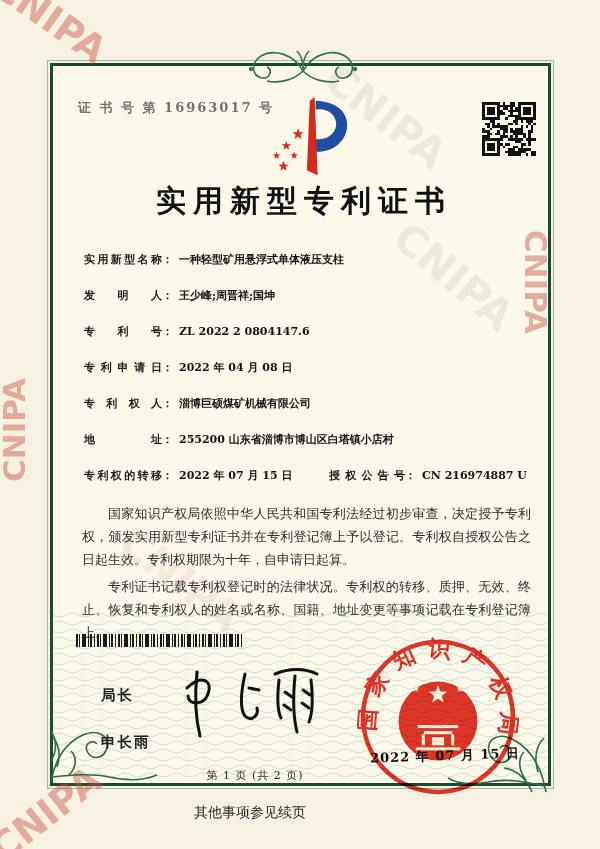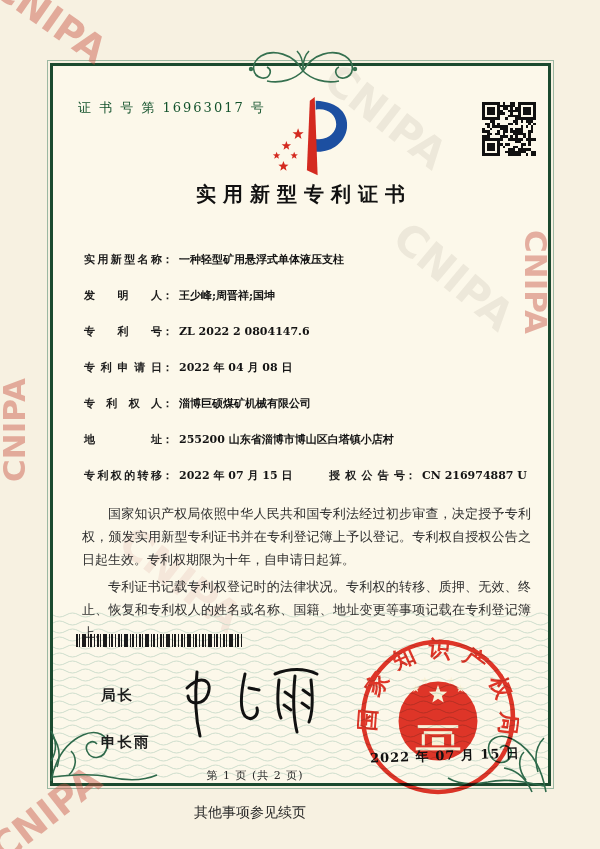--- a/index.html
+++ b/index.html
@@ -20,26 +20,26 @@
       font-weight:700;pointer-events:none;white-space:nowrap;}
   .wm-red{color:rgba(199,84,68,.45);}
   .wm-gray{color:rgba(110,95,80,.10);}
   .wm1{left:-14px;top:-4px;font-size:38px;transform:rotate(35deg);z-index:3;}
   .wm2{left:315px;top:92px;font-size:42px;transform:rotate(38deg);z-index:2;}
   .wm3{left:383px;top:252px;font-size:42px;transform:rotate(40deg);z-index:2;}
   .wm4{left:110px;top:555px;font-size:42px;transform:rotate(38deg);z-index:2;color:rgba(205,130,120,.14);}
   .wm5{left:554px;top:230px;font-size:31px;transform:rotate(90deg);transform-origin:left top;z-index:3;}
   .wm6{left:-4px;top:482px;font-size:31px;transform:rotate(-90deg);transform-origin:left top;z-index:3;}
   .wm7{left:-18px;top:792px;font-size:38px;transform:rotate(-38deg);z-index:3;}
-  .cert-no{position:absolute;left:78px;top:99px;font-size:13px;font-weight:400;
-           letter-spacing:2px;z-index:5;color:#14532d;}
+  .cert-no{position:absolute;left:78px;top:99px;font-size:13px;font-weight:700;
+           letter-spacing:2px;z-index:5;color:#737373;}
   .logo{position:absolute;left:253px;top:95px;z-index:5;}
   .qr{position:absolute;left:482px;top:102px;z-index:5;}
   .title{position:absolute;left:50px;top:181px;width:501px;text-align:center;
-         font-size:20px;font-weight:700;letter-spacing:7px;text-indent:7px;
+         font-size:30px;font-weight:700;letter-spacing:7px;text-indent:7px;
          color:#111;z-index:5;}
   .fields{position:absolute;left:84px;top:247px;width:445px;z-index:5;}
   .frow{height:36px;line-height:26px;font-size:11px;font-weight:600;white-space:nowrap;}
   .flabel{display:inline-block;width:78px;text-align:justify;text-align-last:justify;vertical-align:top;}
   .flabel2{width:76px;margin-left:4px;}
   .fcolon{display:inline-block;vertical-align:top;}
   .fvalue{display:inline-block;margin-left:6px;vertical-align:top;color:#141414;}
   .gdate{width:146px;}
   .body-text{position:absolute;left:78px;top:499px;width:457px;z-index:5;
              font-size:13px;line-height:23px;text-align:justify;color:#2e2e2e;font-weight:500;}

